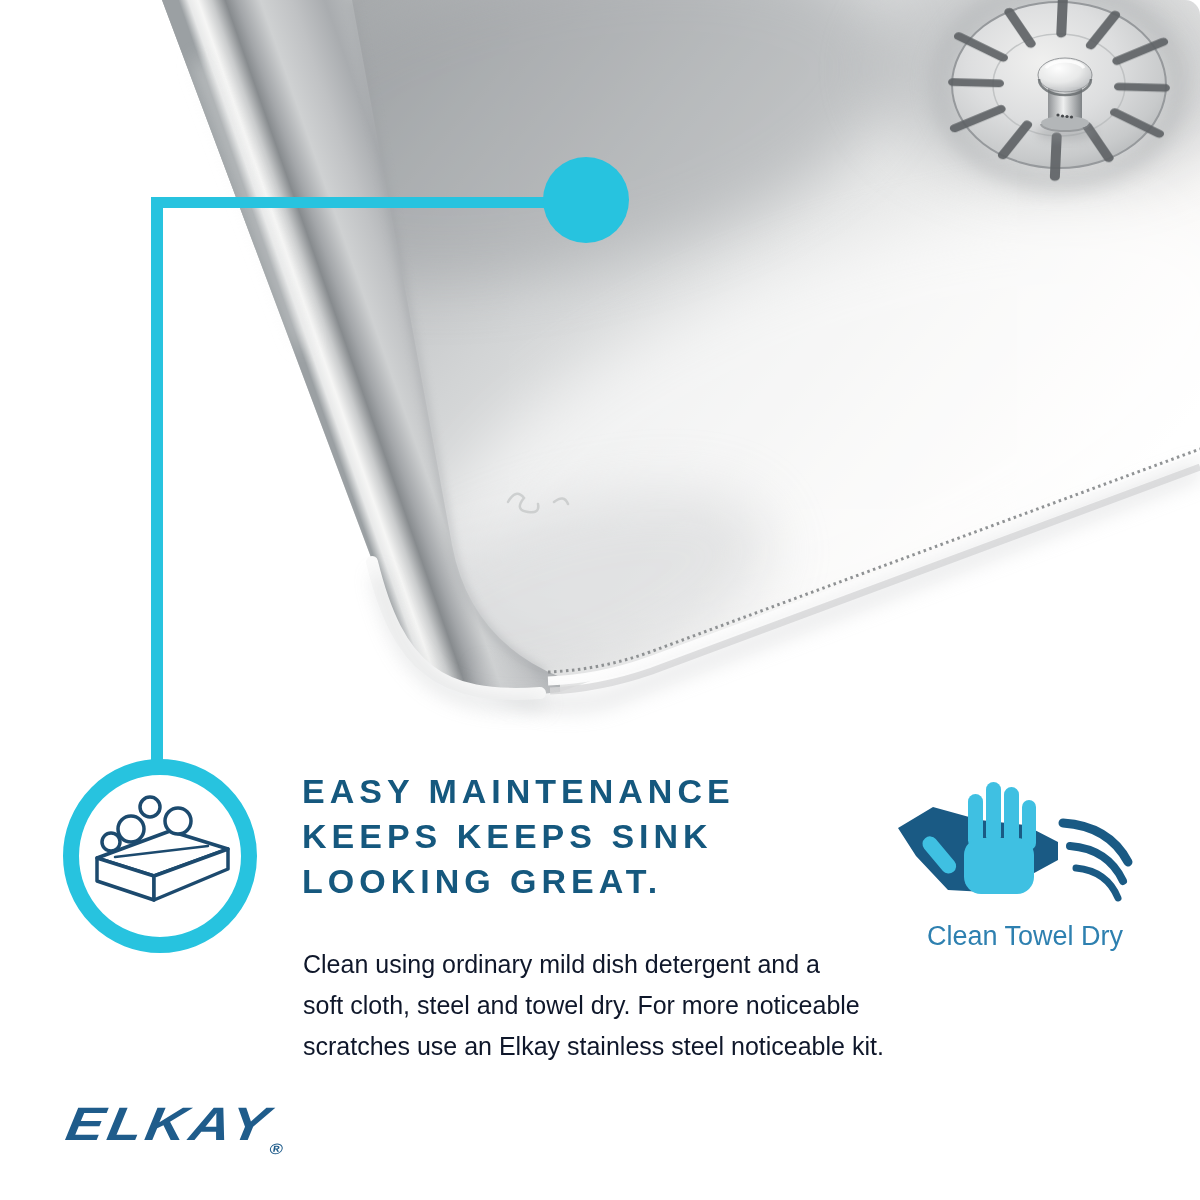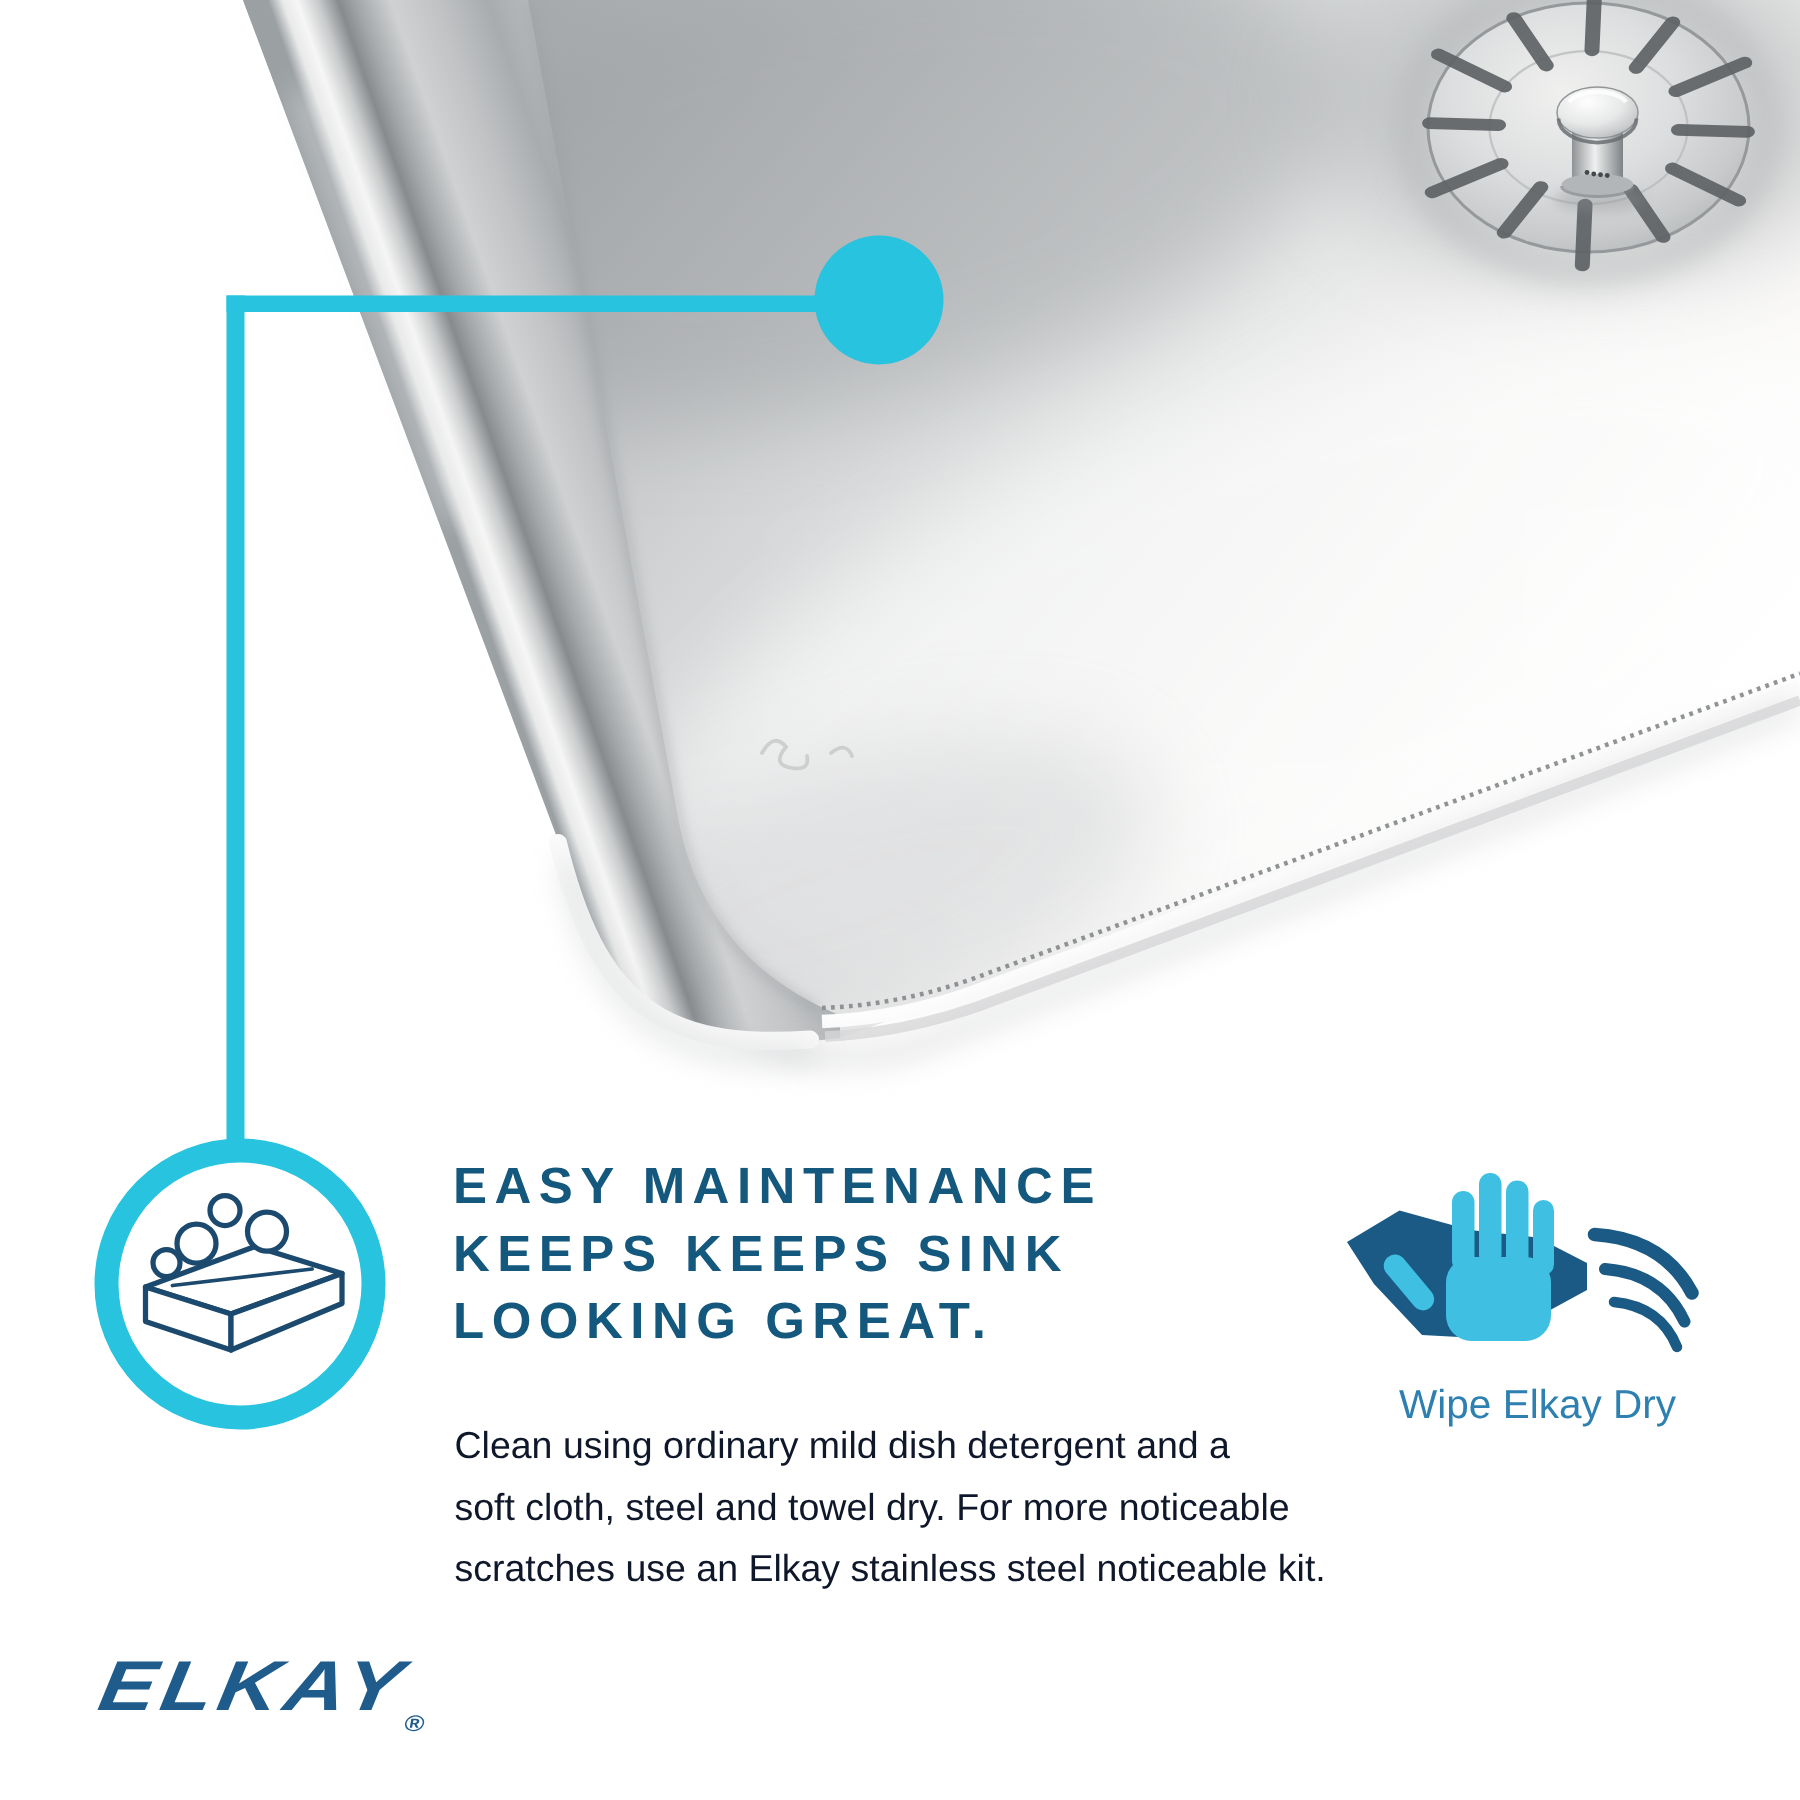--- a/index.html
+++ b/index.html
@@ -1,18 +1,18 @@
 <!DOCTYPE html>
 <html><head>
 <meta charset="utf-8">
 <style>
   html,body{margin:0;padding:0;background:#ffffff;}
   .stage{
     position:relative;width:1200px;height:1200px;overflow:hidden;
-    background:#ffffff;font-family:"Liberation Sans", sans-serif;
+    background:#ffffff;font-family:"Liberation Sans", sans-serif;border-radius:15px;
   }
   .art{position:absolute;left:0;top:0;}
   .headline{
     position:absolute;left:302px;top:769px;
     color:#15587e;font-size:34px;font-weight:bold;
     letter-spacing:5px;line-height:45px;white-space:nowrap;
   }
   .bodytext{
     position:absolute;left:303px;top:944px;
     color:#0f172a;font-size:25px;font-weight:normal;
@@ -205,19 +205,19 @@
     <div>KEEPS KEEPS SINK</div>
     <div>LOOKING GREAT.</div>
   </div>
 
   <div class="bodytext">
     <div>Clean using ordinary mild dish detergent and a</div>
     <div>soft cloth, steel and towel dry. For more noticeable</div>
     <div>scratches use an Elkay stainless steel noticeable kit.</div>
   </div>
 
-  <div class="wipe-label">Wipe Elkay Dry</div>
+  <div class="wipe-label">Clean Towel Dry</div>
 
   <div class="logo">
     <span>ELKAY</span><span class="rmark">®</span>
   </div>
 
 </div>
 
 </body></html>

